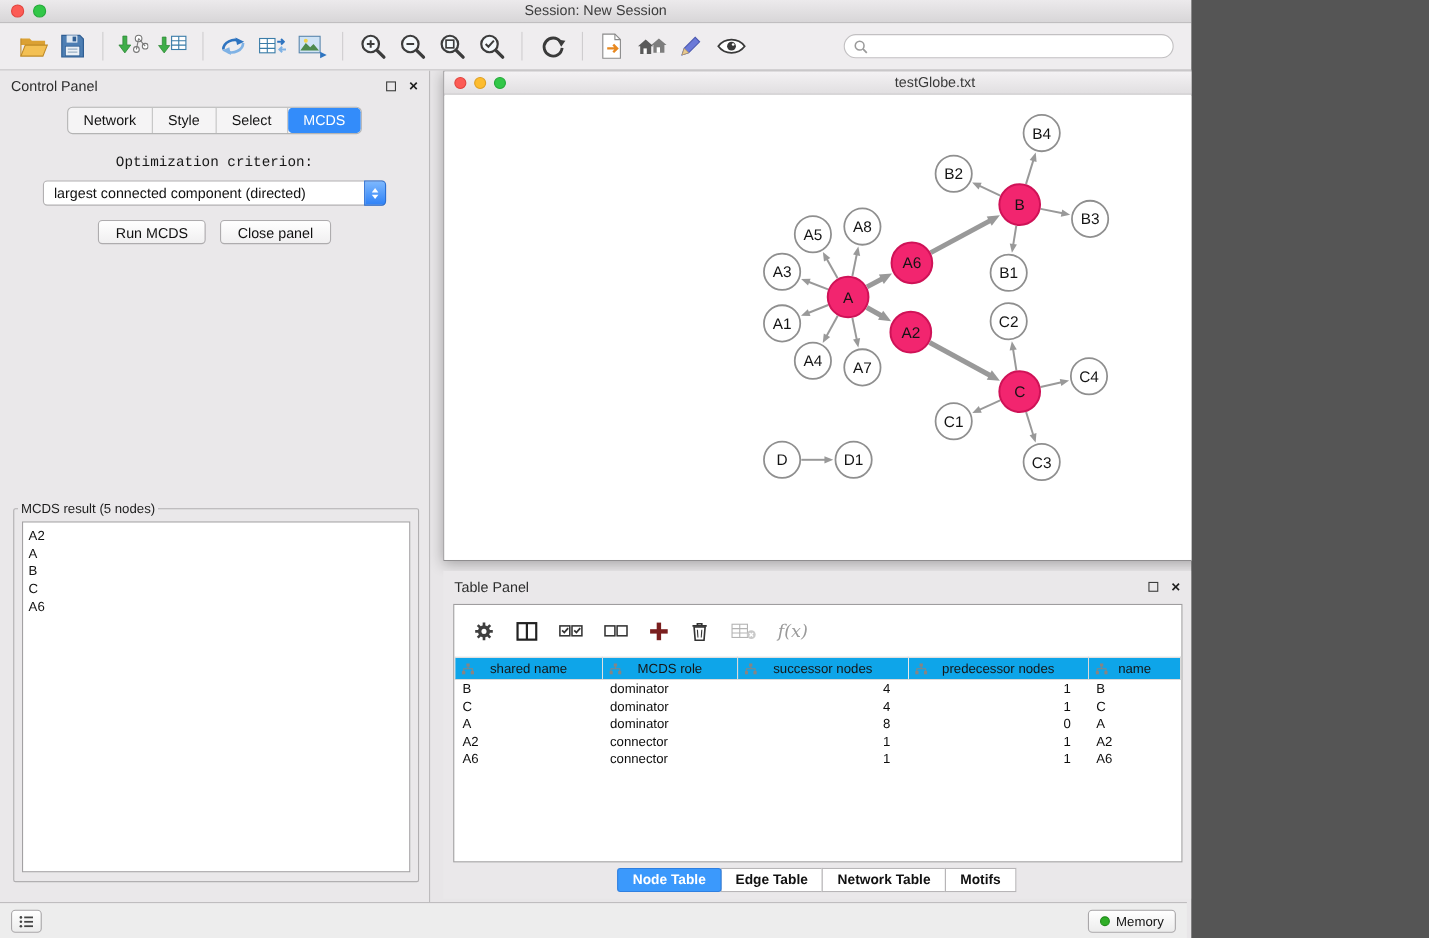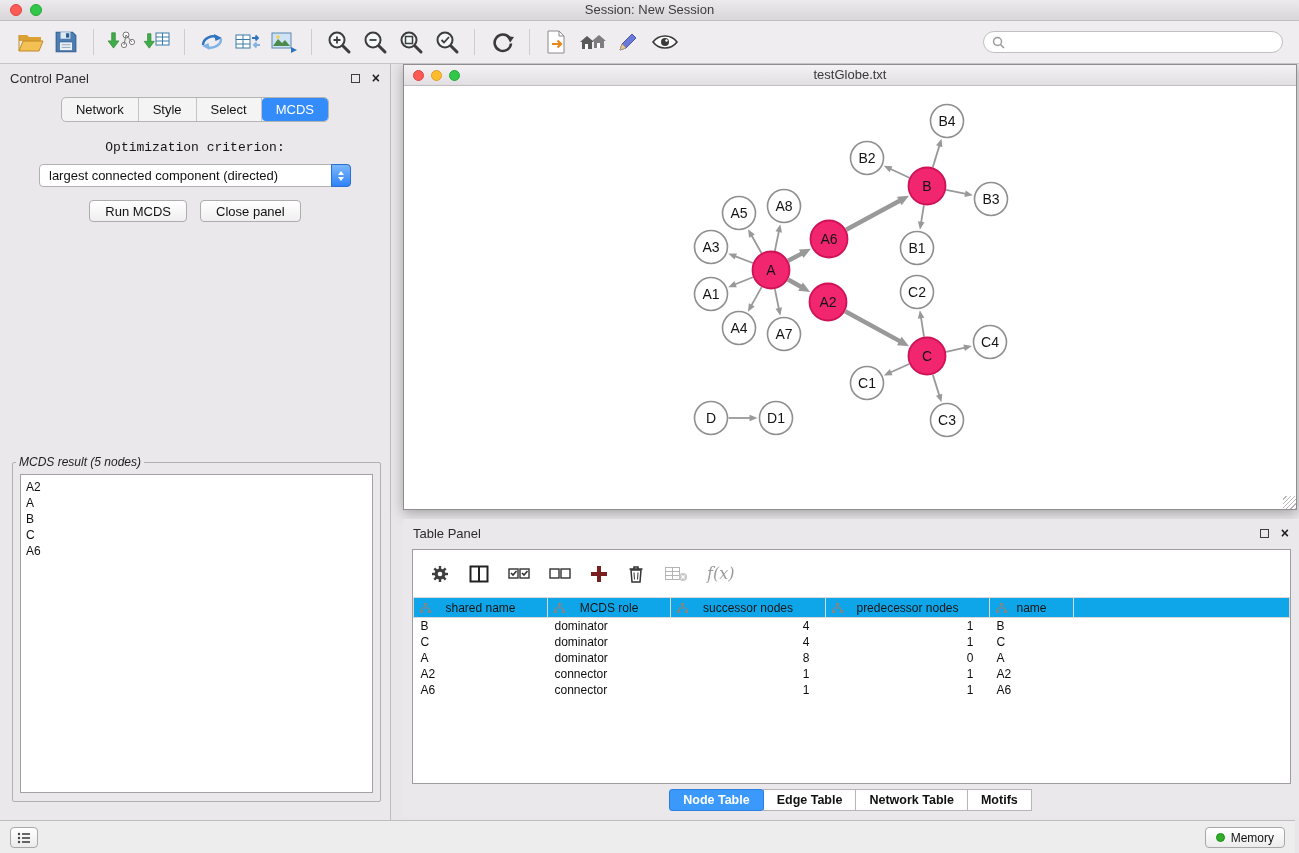--- a/index.html
+++ b/index.html
@@ -1,18 +1,18 @@
 <!DOCTYPE html>
 <html><head>
 <meta charset="utf-8">
 <style>
   * { margin:0; padding:0; box-sizing:border-box; }
   html,body { background:#555; }
   body { font-family:"Liberation Sans", sans-serif; }
-  .app { position:relative; width:1299px; height:853px; background:#e8e6e8; overflow:hidden; }
+  .app { position:relative; width:1083px; height:853px; background:#e8e6e8; overflow:hidden; }
 
   
   .titlebar { position:absolute; top:0; left:0; right:0; height:21px;
     background:linear-gradient(#eceaec,#d8d6d8); border-bottom:1px solid #c0bec0; z-index:5; }
   .traffic { position:absolute; left:10px; top:4px; display:flex; gap:8px; }
   .tl { width:12px; height:12px; border-radius:50%; display:inline-block; }
   .tl.red { background:#fc5b55; border:1px solid #e2433d; }
   .tl.yellow { background:#fdbc2e; border:1px solid #dfa023; }
   .tl.green { background:#32c748; border:1px solid #24a939; }
   .titlebar .title { text-align:center; line-height:20px; font-size:13px; color:#3d3d3d; }
@@ -46,21 +46,21 @@
   .stepper { position:absolute; right:-1px; top:-1px; bottom:-1px; width:20px;
     background:linear-gradient(#7db8fe,#2f82f7); border-radius:0 4px 4px 0; border:1px solid #2a6fd4;
     display:flex; flex-direction:column; align-items:center; justify-content:center; gap:2px; }
   .tri-up { width:0; height:0; border-left:3.5px solid transparent; border-right:3.5px solid transparent; border-bottom:4.5px solid #fff; }
   .tri-down { width:0; height:0; border-left:3.5px solid transparent; border-right:3.5px solid transparent; border-top:4.5px solid #fff; }
   .btn-row { display:flex; justify-content:center; gap:13px; margin-top:13px; }
   .mac-btn { height:22px; padding:0 15px; background:linear-gradient(#ffffff,#f0eff0); border:1px solid #aeacae;
     border-radius:4px; font-size:13px; color:#111; font-family:"Liberation Sans",sans-serif; }
   .result-fieldset { position:absolute; left:12px; right:9px; top:391px; bottom:18px;
     border:1px solid #b1afb1; border-radius:2px; }
-  .result-fieldset legend { font-size:12px; color:#1d1d1d; margin-left:3px; padding:0 3px;font-style:italic; }
+  .result-fieldset legend { font-size:12px; color:#1d1d1d; margin-left:3px; padding:0 3px; }
   .result-list { position:absolute; left:7px; right:7px; top:5px; bottom:8px; background:#fff;
     border:1px solid #a3a1a3; font-size:12px; color:#101010; padding:4px 5px; line-height:16px; overflow:auto; }
 
   
   .network-frame { position:absolute; left:403px; top:64px; width:894px; height:446px; background:#fff;
     border:1px solid #8f8d8f; box-shadow:0 3px 12px rgba(0,0,0,0.30); }
   .inner-titlebar { height:21px; background:linear-gradient(#f4f2f4,#e1dfe1); border-bottom:1px solid #bfbdbf; position:relative; }
   .inner-titlebar .traffic { top:5px; left:9px; gap:7px; }
   .inner-titlebar .tl { width:11px; height:11px; }
   .inner-title { text-align:center; line-height:20px; font-size:13px; color:#393939; }

